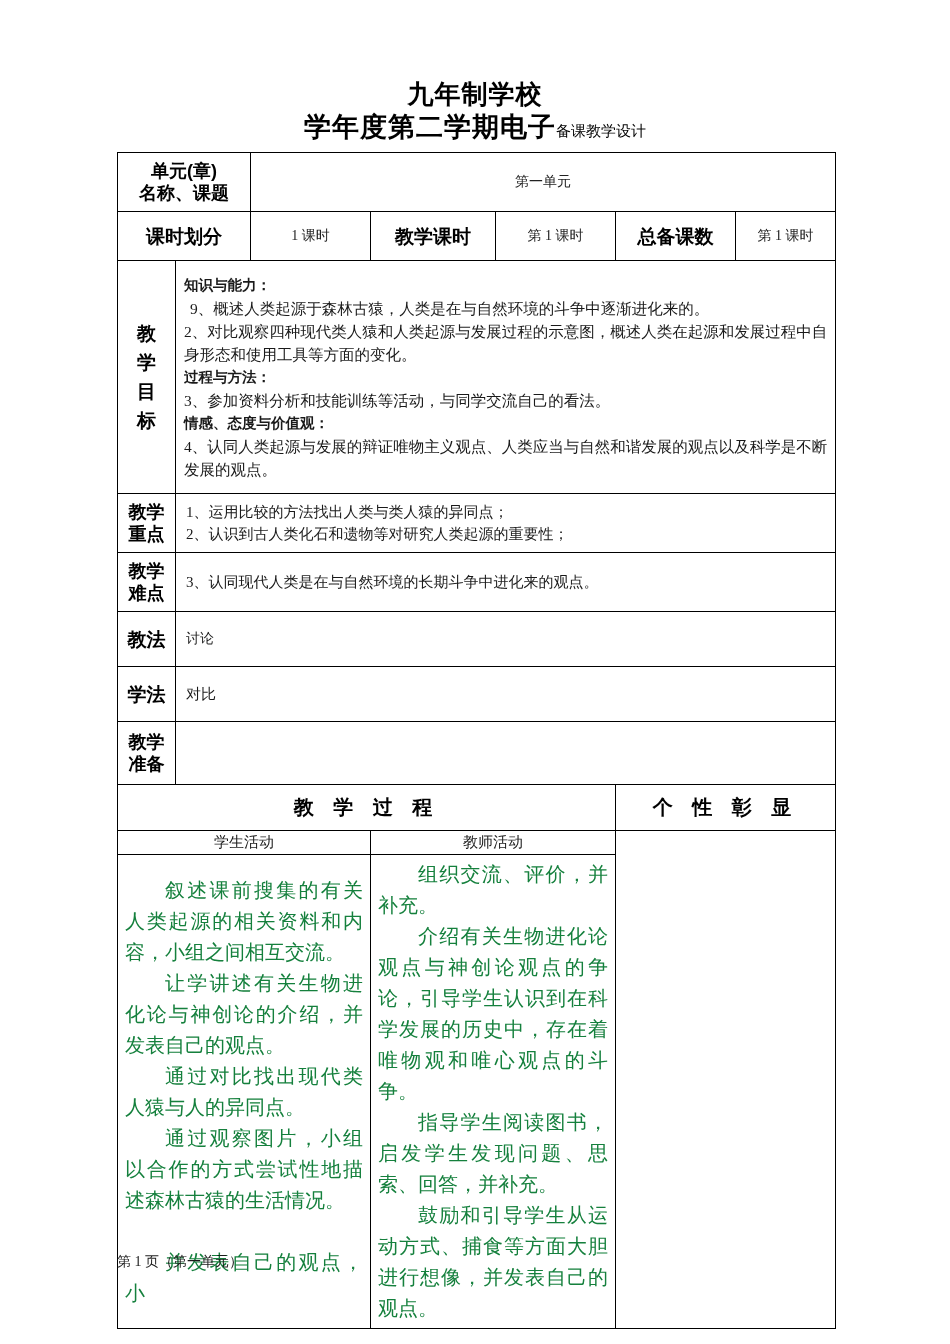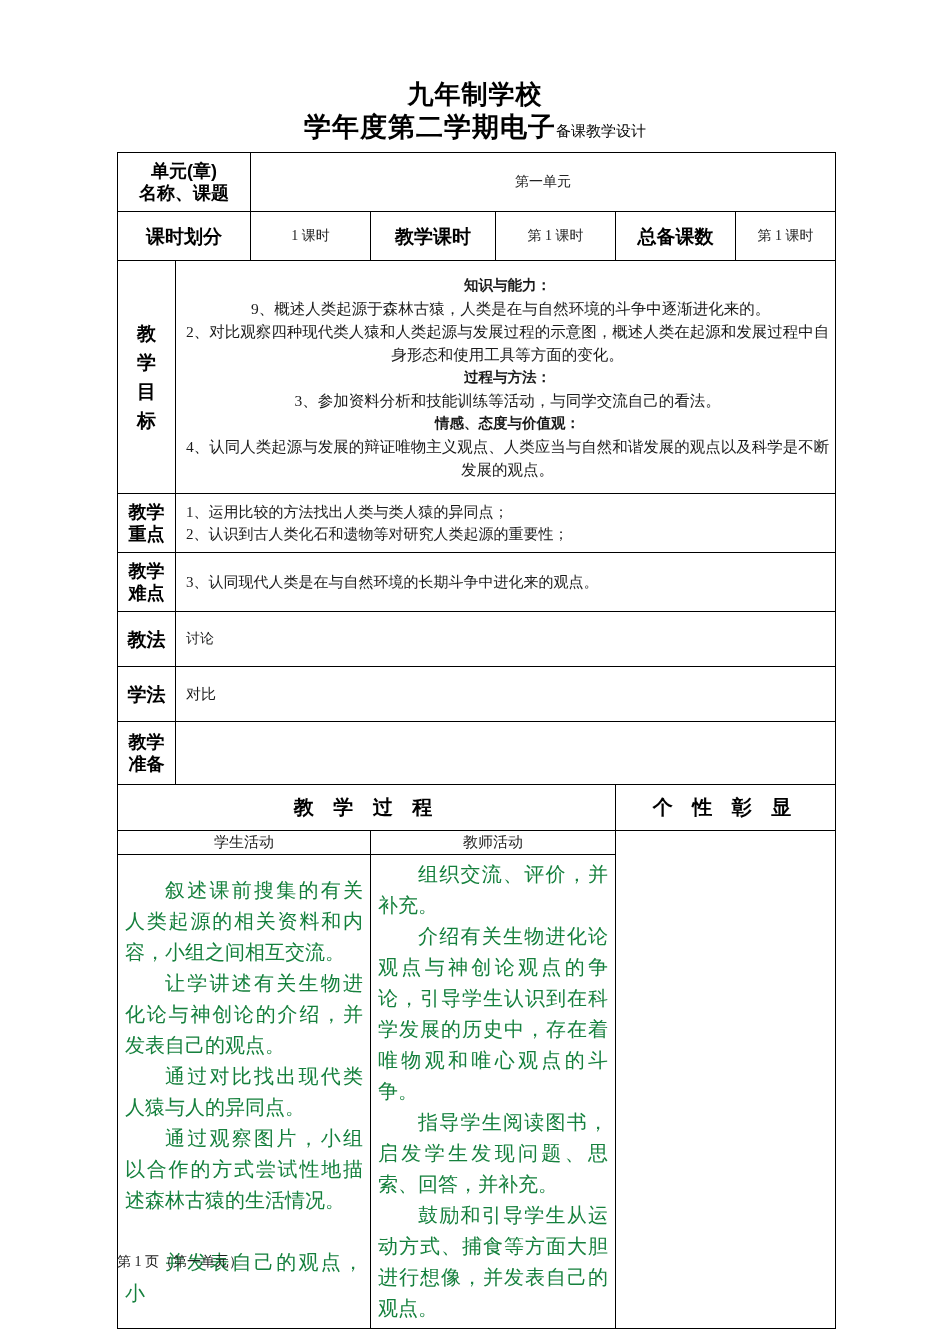--- a/index.html
+++ b/index.html
@@ -106,21 +106,21 @@
     text-align: left;
     padding: 6px 8px 6px 10px !important;
     line-height: 22px;
     color: #1a1a1a;
   }
 
   .body-text {
     font-family: "Liberation Serif", "DejaVu Serif", serif;
     font-size: 15.5px;
     line-height: 23px;
-    text-align: center;
+    text-align: left;
     color: #1a1a1a;
     padding: 5px 4px 5px 8px !important;
     vertical-align: top;
   }
   .body-text .hd {
     font-family: "Liberation Sans", "DejaVu Sans", sans-serif;
     font-weight: bold;
     font-size: 14.5px;
   }
   .body-text p { margin: 0; }

